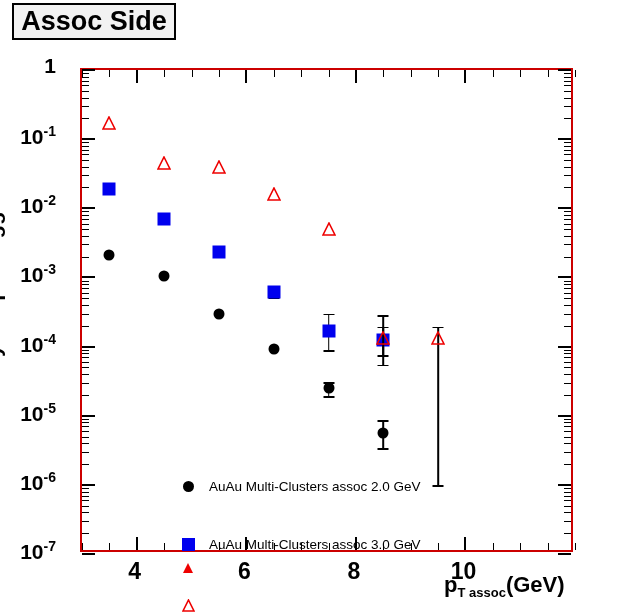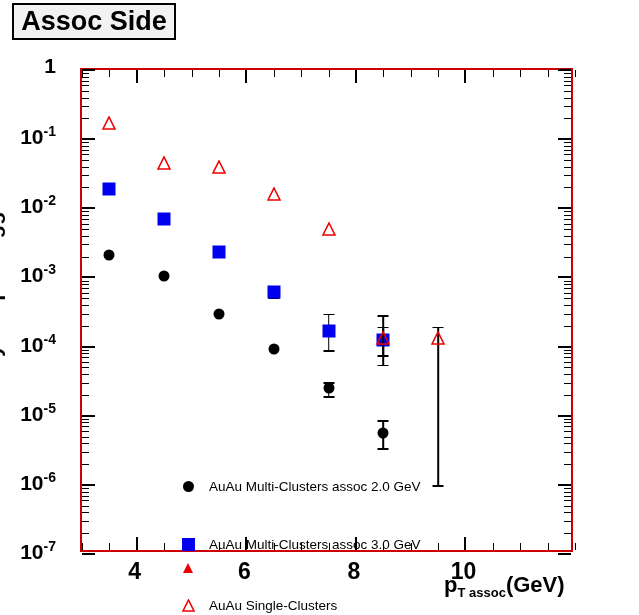--- a/index.html
+++ b/index.html
@@ -361,21 +361,20 @@
             <polygon points="6,1 11,11 1,11" fill="#ee0000"></polygon>
           </svg>
         </span>
       </div>
       <div class="lg-row" style="top: 132px;">
         <span class="lg-mk">
           <svg width="13" height="13" class="tri-svg">
             <polygon points="6.5,1 12,12 1,12" fill="none" stroke="#ee0000" stroke-width="1.6"></polygon>
           </svg>
         </span>
-        <span class="lg-txt">AuAu Single-Clusters</span>
       </div>
     </div>
 </div>
 
 <div id="ylabels-layer">
     <div class="ylab" style="top: 54px;">1</div>
     <div class="ylab" style="top: 123.143px;">10<sup>-1</sup></div>
     <div class="ylab" style="top: 192.286px;">10<sup>-2</sup></div>
     <div class="ylab" style="top: 261.429px;">10<sup>-3</sup></div>
     <div class="ylab" style="top: 330.571px;">10<sup>-4</sup></div>

